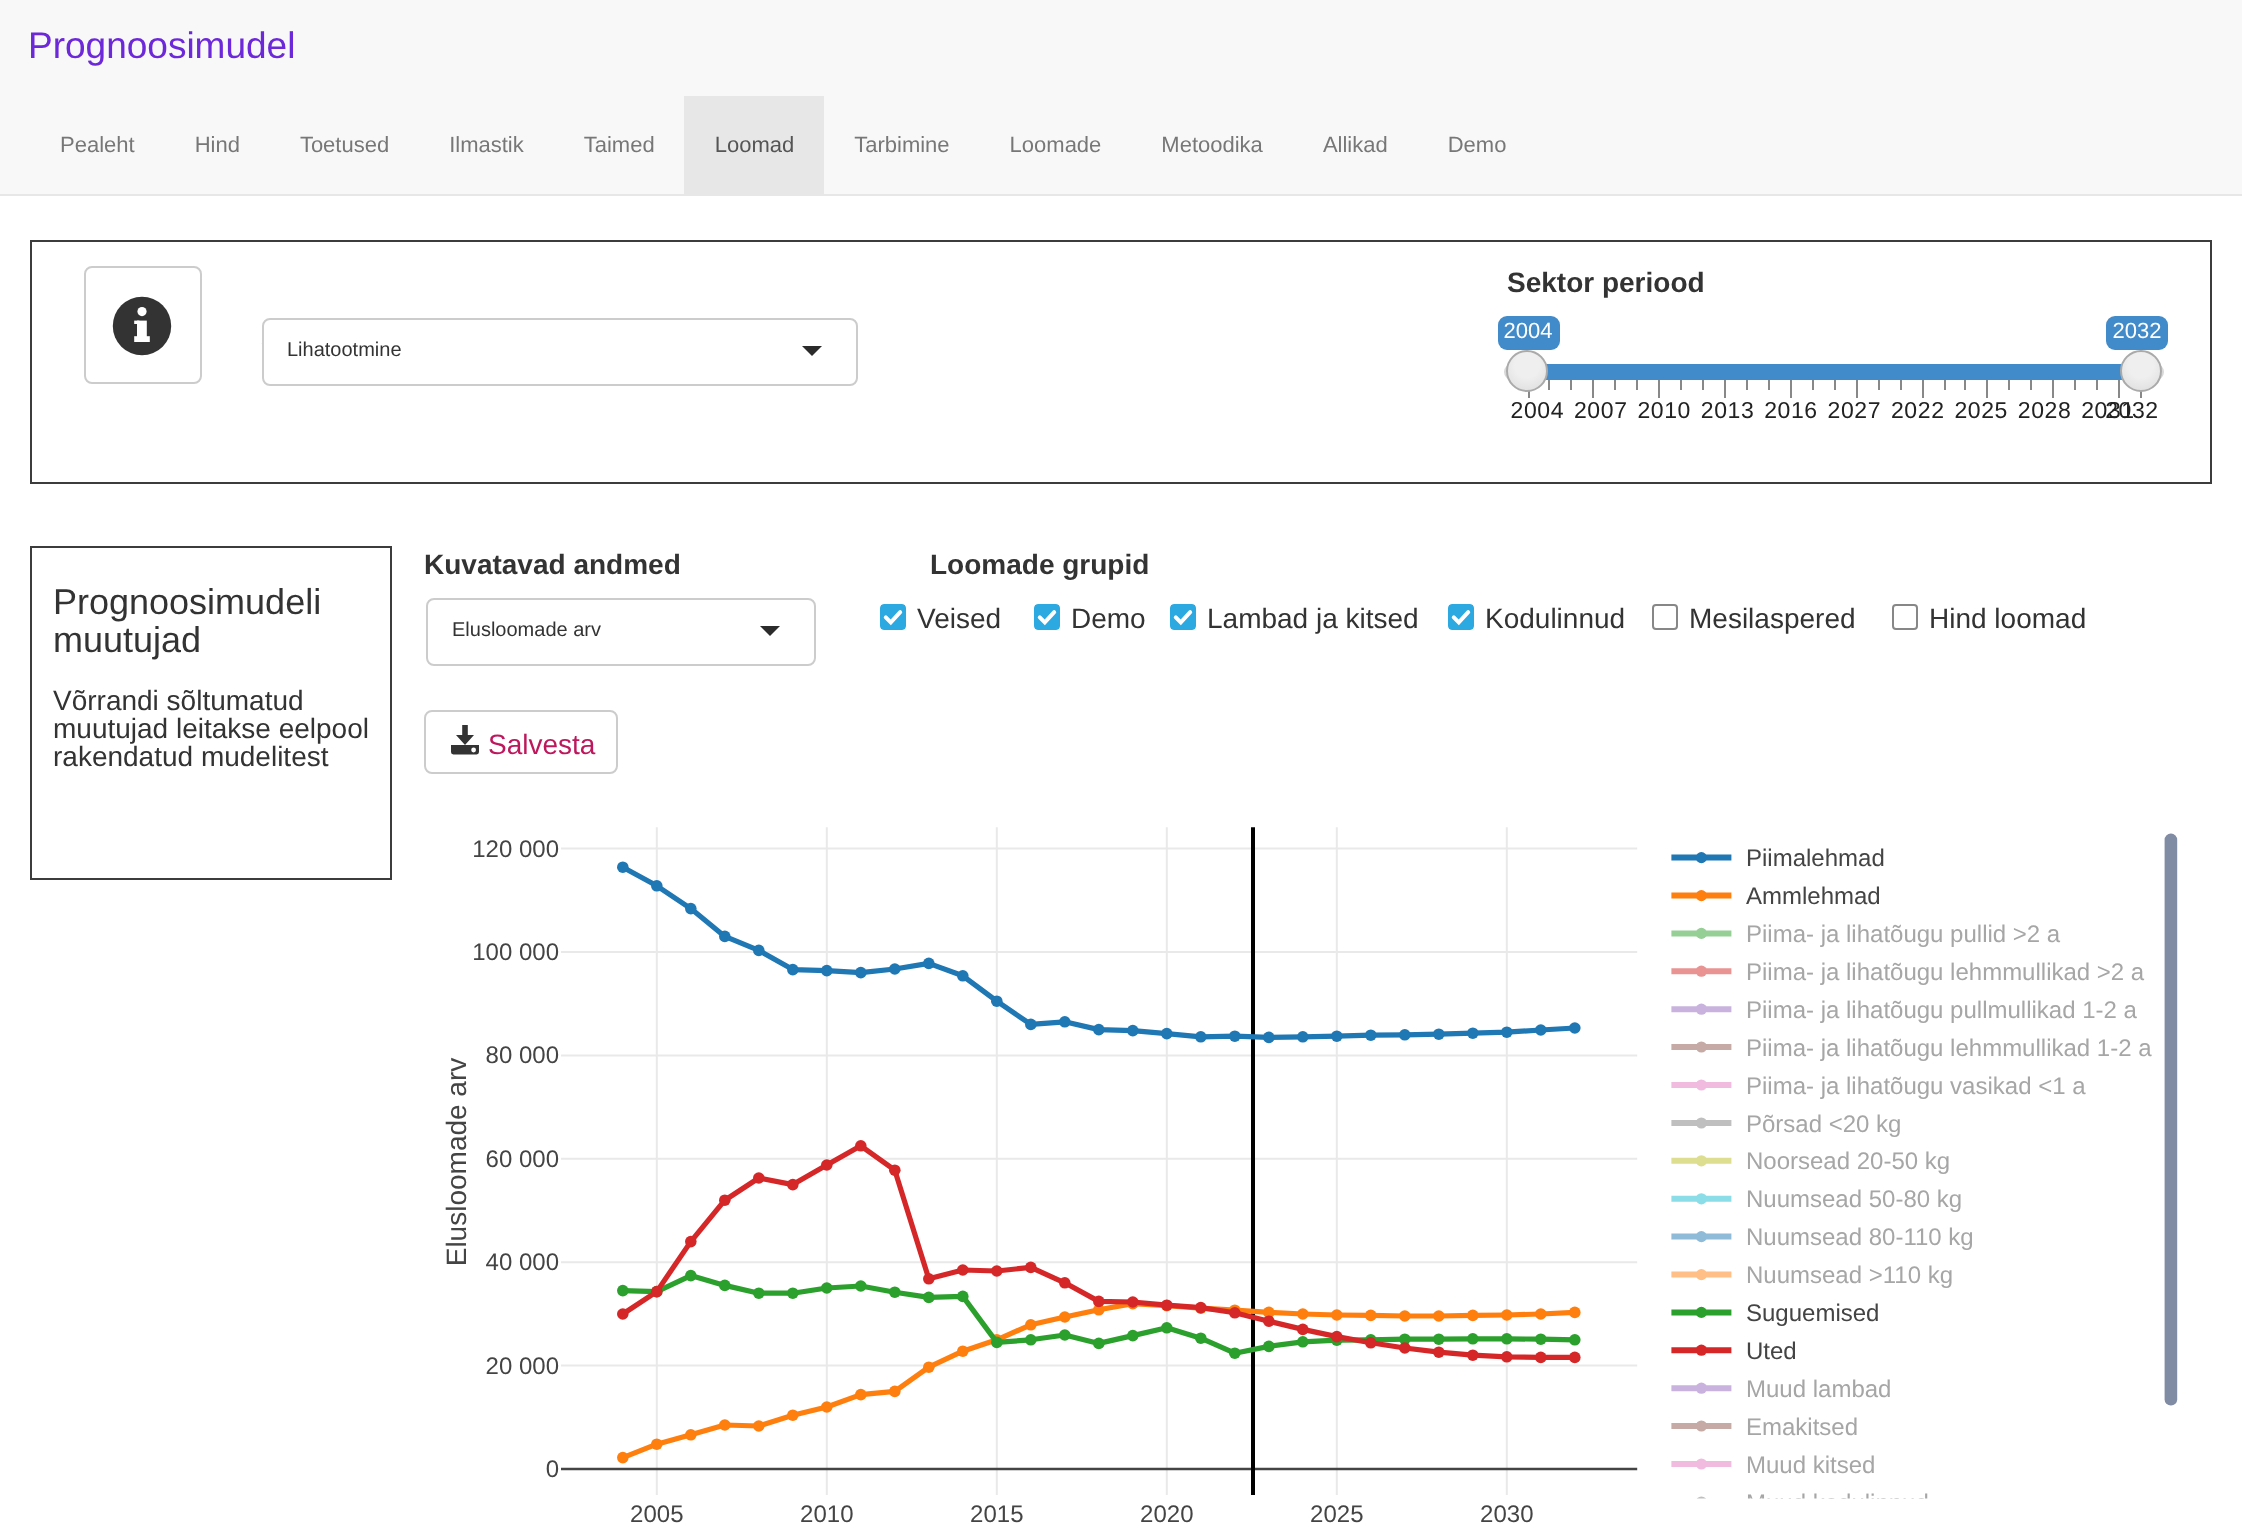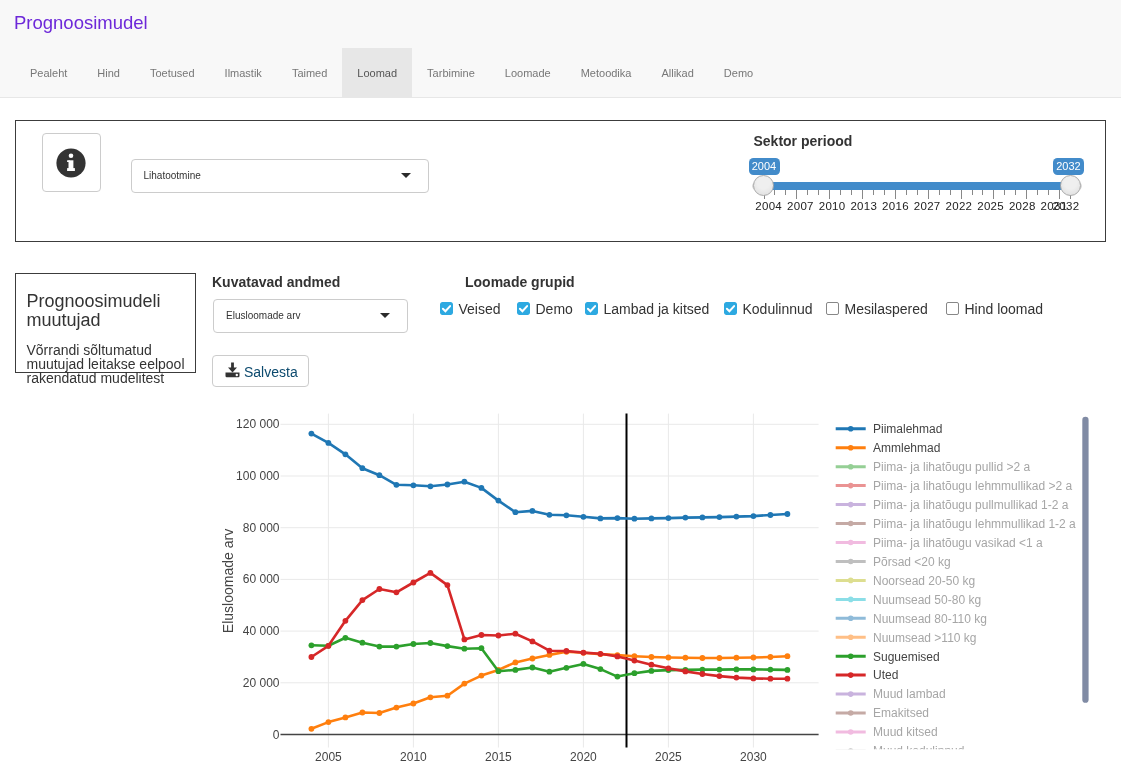--- a/index.html
+++ b/index.html
@@ -40,33 +40,33 @@
   background:#e9e9e9; border:1px solid #d8d8d8; border-radius:4px; }
 #irs-bar { position:absolute; left:747.5px; top:61px; width:306.5px; height:8px;
   background:#428bca; }
 .irs-handle { position:absolute; top:54.3px; width:21px; height:21px; border-radius:50%;
   background:radial-gradient(circle at 50% 35%, #efefef 40%, #e2e2e2 80%); border:1px solid #aaa; }
 .irs-grid-tick { position:absolute; top:69px; width:1px; background:#888; }
 .irs-grid-text { position:absolute; top:78.5px; font-size:11.5px; letter-spacing:0.3px; color:#222; width:40px;
   margin-left:-20px; text-align:center; }
 
 
-#varbox { position:absolute; left:15px; top:273px; width:181px; height:100px;
+#varbox { position:absolute; left:15px; top:273px; width:181px; height:167px;
   background:#fff; border:1.5px solid #3c3c3c; padding:18px 10.5px 0; }
 #varbox h3 { font-size:18px; font-weight:normal; color:#333; line-height:19px; }
 #varbox p { margin-top:13px; font-size:14px; color:#333; line-height:14px; white-space:nowrap; }
 
 
 #kuv-label { position:absolute; left:212px; top:273.5px; }
 #kuv-sel { left:213px; top:299px; width:195px; height:34px; }
 #kuv-sel .caret { right:17.5px; }
 #salvesta { position:absolute; left:212px; top:355px; width:97px; height:32px;
   border:1px solid #ccc; border-radius:4px; background:#fff; }
 #salvesta svg { position:absolute; left:11.5px; top:6px; }
-#salvesta span { position:absolute; left:31px; top:7.5px; font-size:14px; color:#0c4a6e; }
+#salvesta span { position:absolute; left:31px; top:7.5px; font-size:14px; color:#be185d; }
 #loom-label { position:absolute; left:465px; top:273.5px; }
 #cbrow { position:absolute; left:439px; top:300px; height:16px; }
 .cb-item { position:absolute; top:0; height:16px; font-size:14px; color:#333; line-height:16px; }
 .cbox { position:absolute; left:0.5px; top:1.5px; width:13px; height:13px; border-radius:2px; }
 .cbox.off { background:#fff; border:1.6px solid #878787; }
 .cb-item span.lbl { position:absolute; left:19.5px; top:0.5px; white-space:nowrap; }
 </style>
 </head>
 <body>
 <div id="page">

